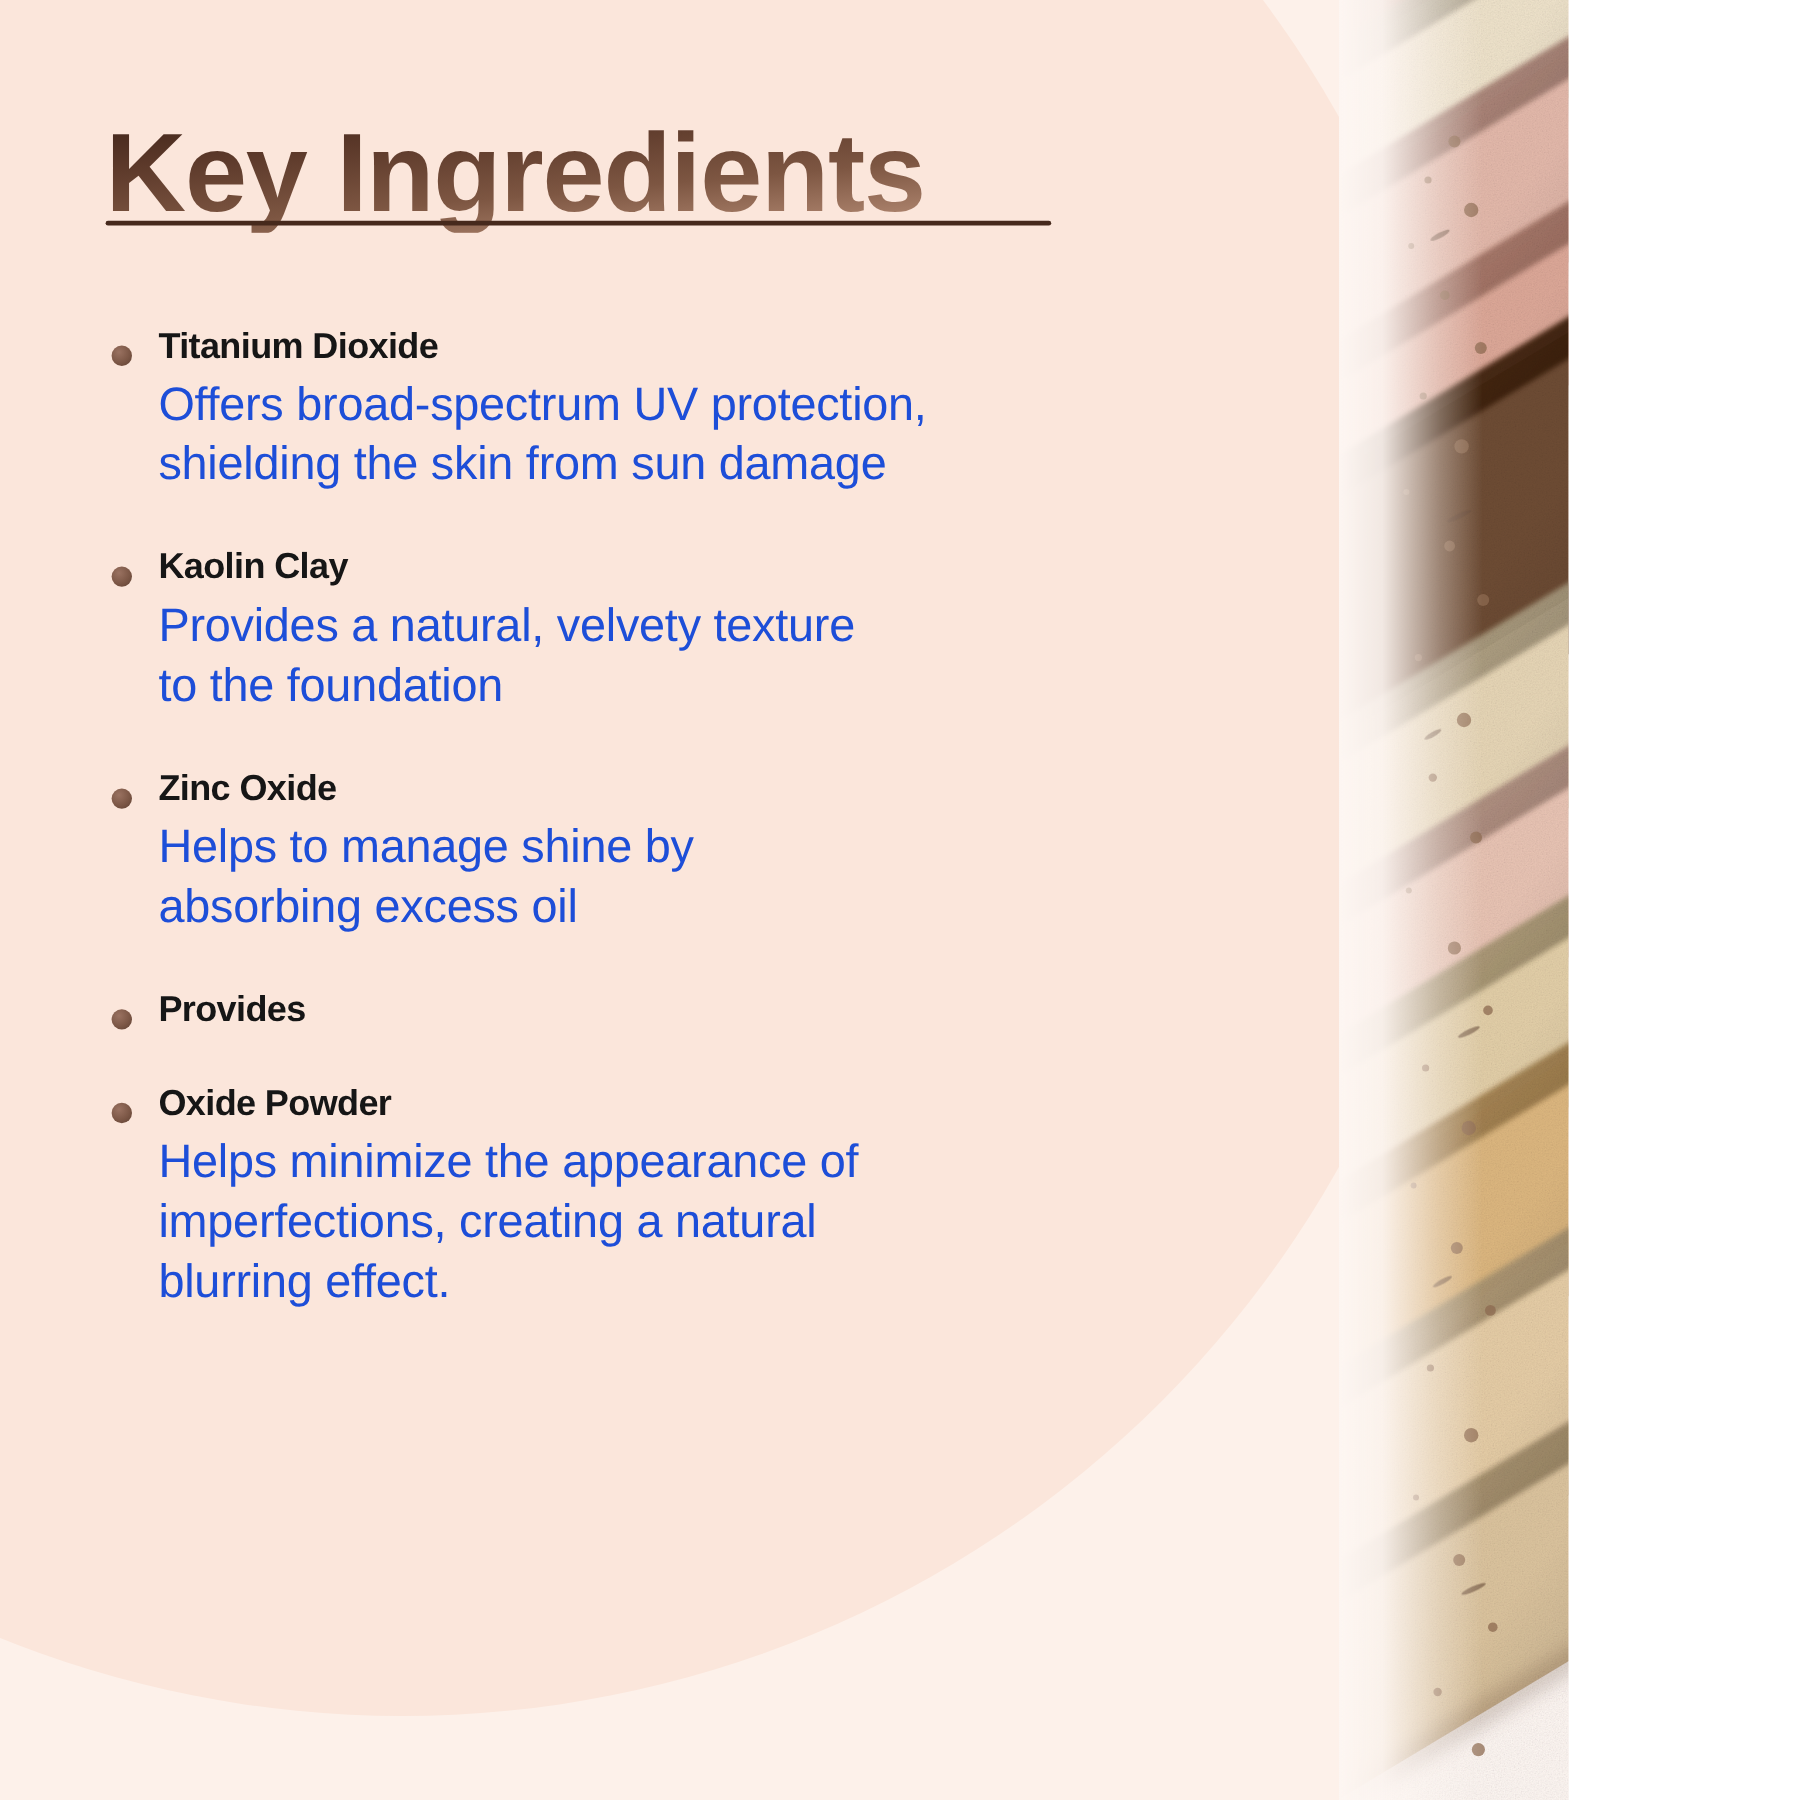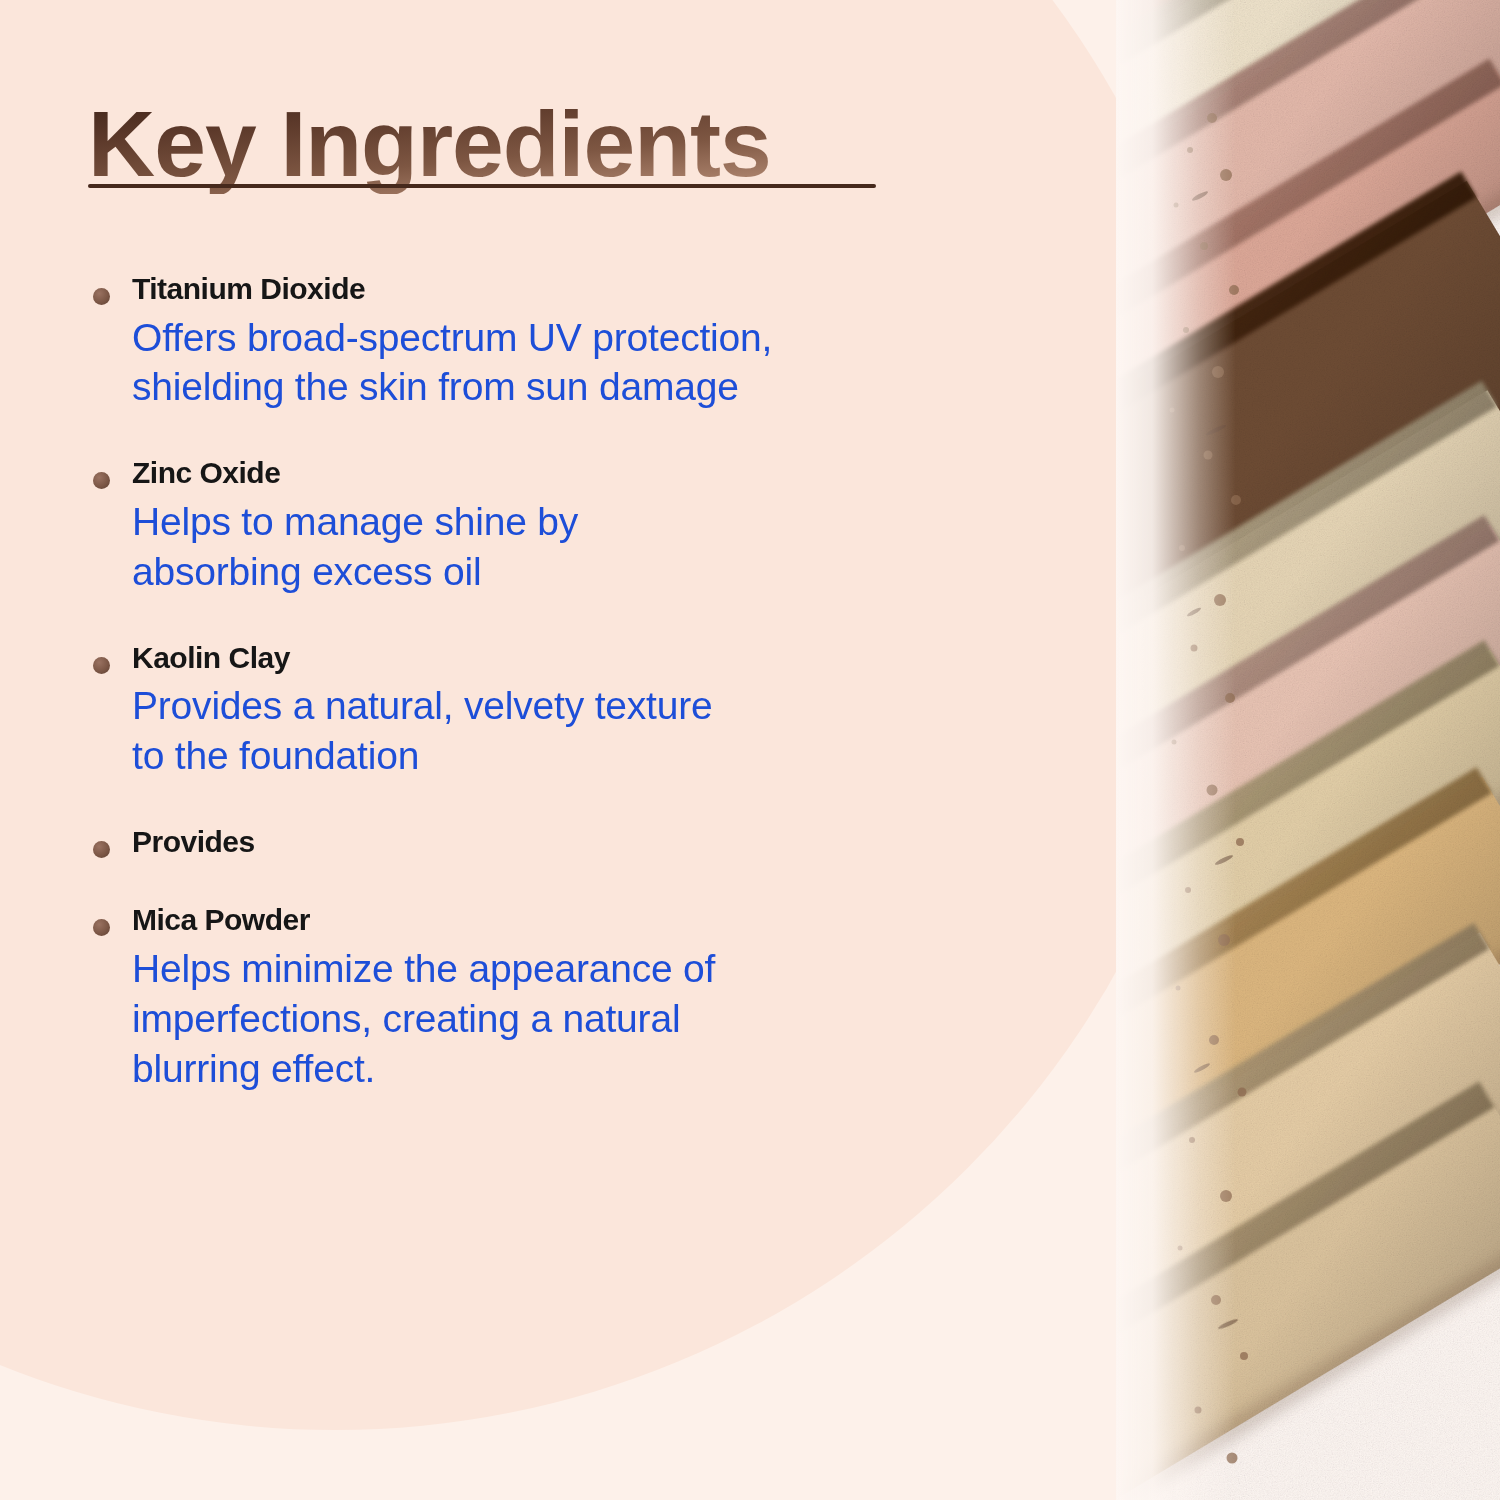--- a/index.html
+++ b/index.html
@@ -6,21 +6,21 @@
     margin: 0;
     padding: 0;
     background: #ffffff;
   }
   body {
     font-family: "Liberation Sans", "DejaVu Sans", sans-serif;
   }
 
   #poster {
     position: relative;
-    width: 1500px;
+    width: 1307px;
     height: 1500px;
     overflow: hidden;
     background: #fdf2ec;
   }
 
   
   .bg-base {
     position: absolute;
     inset: 0;
     background: #fdf1ea;
@@ -280,37 +280,37 @@
 
     <ul class="ingredient-list" id="ingredient-list">
         <li class="ingredient">
           <span class="bullet"></span>
           <span class="ing-name">Titanium Dioxide</span>
           <span class="ing-desc">Offers broad-spectrum UV protection,
 shielding the skin from sun damage</span>
         </li>
         <li class="ingredient">
           <span class="bullet"></span>
+          <span class="ing-name">Kaolin Clay</span>
+          <span class="ing-desc">Provides a natural, velvety texture
+to the foundation</span>
+        </li>
+        <li class="ingredient">
+          <span class="bullet"></span>
           <span class="ing-name">Zinc Oxide</span>
           <span class="ing-desc">Helps to manage shine by
 absorbing excess oil</span>
         </li>
         <li class="ingredient">
           <span class="bullet"></span>
-          <span class="ing-name">Kaolin Clay</span>
-          <span class="ing-desc">Provides a natural, velvety texture
-to the foundation</span>
-        </li>
-        <li class="ingredient">
-          <span class="bullet"></span>
           <span class="ing-name">Provides</span>
         </li>
         <li class="ingredient">
           <span class="bullet"></span>
-          <span class="ing-name">Mica Powder</span>
+          <span class="ing-name">Oxide Powder</span>
           <span class="ing-desc">Helps minimize the appearance of
 imperfections, creating a natural
 blurring effect.</span>
         </li>
       </ul>
 
   </div>
 </div>
 
 </body></html>

